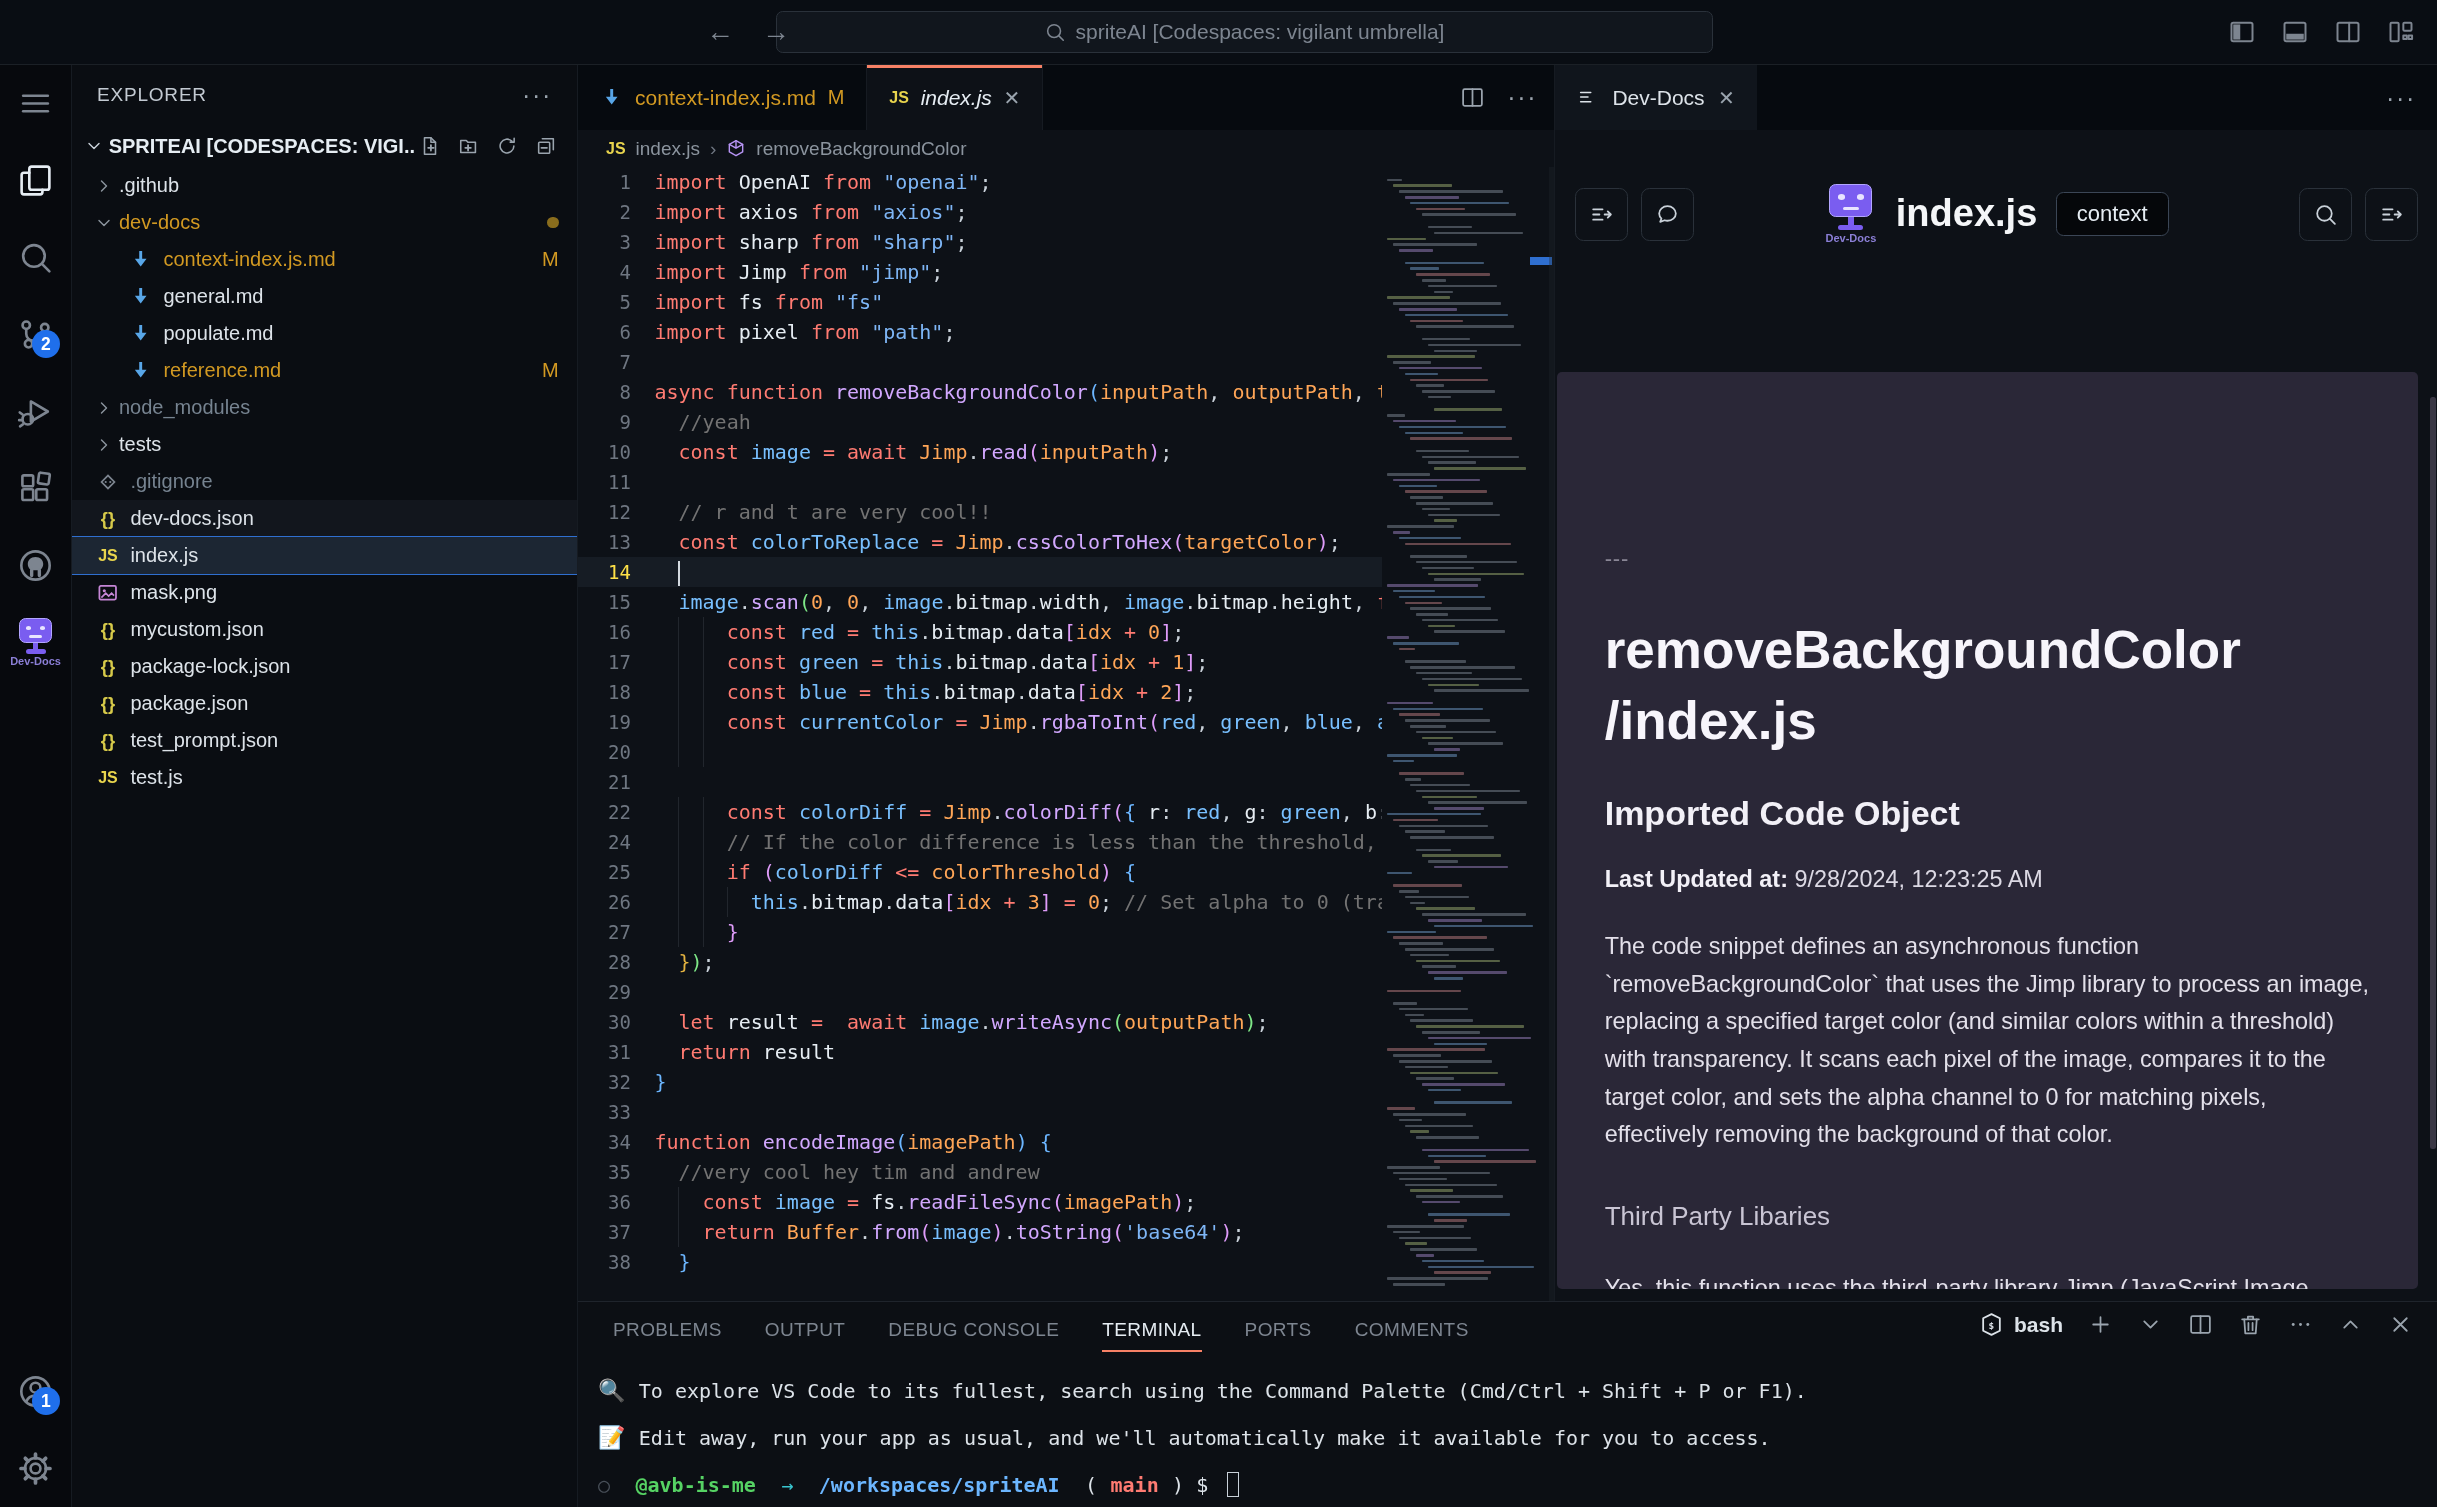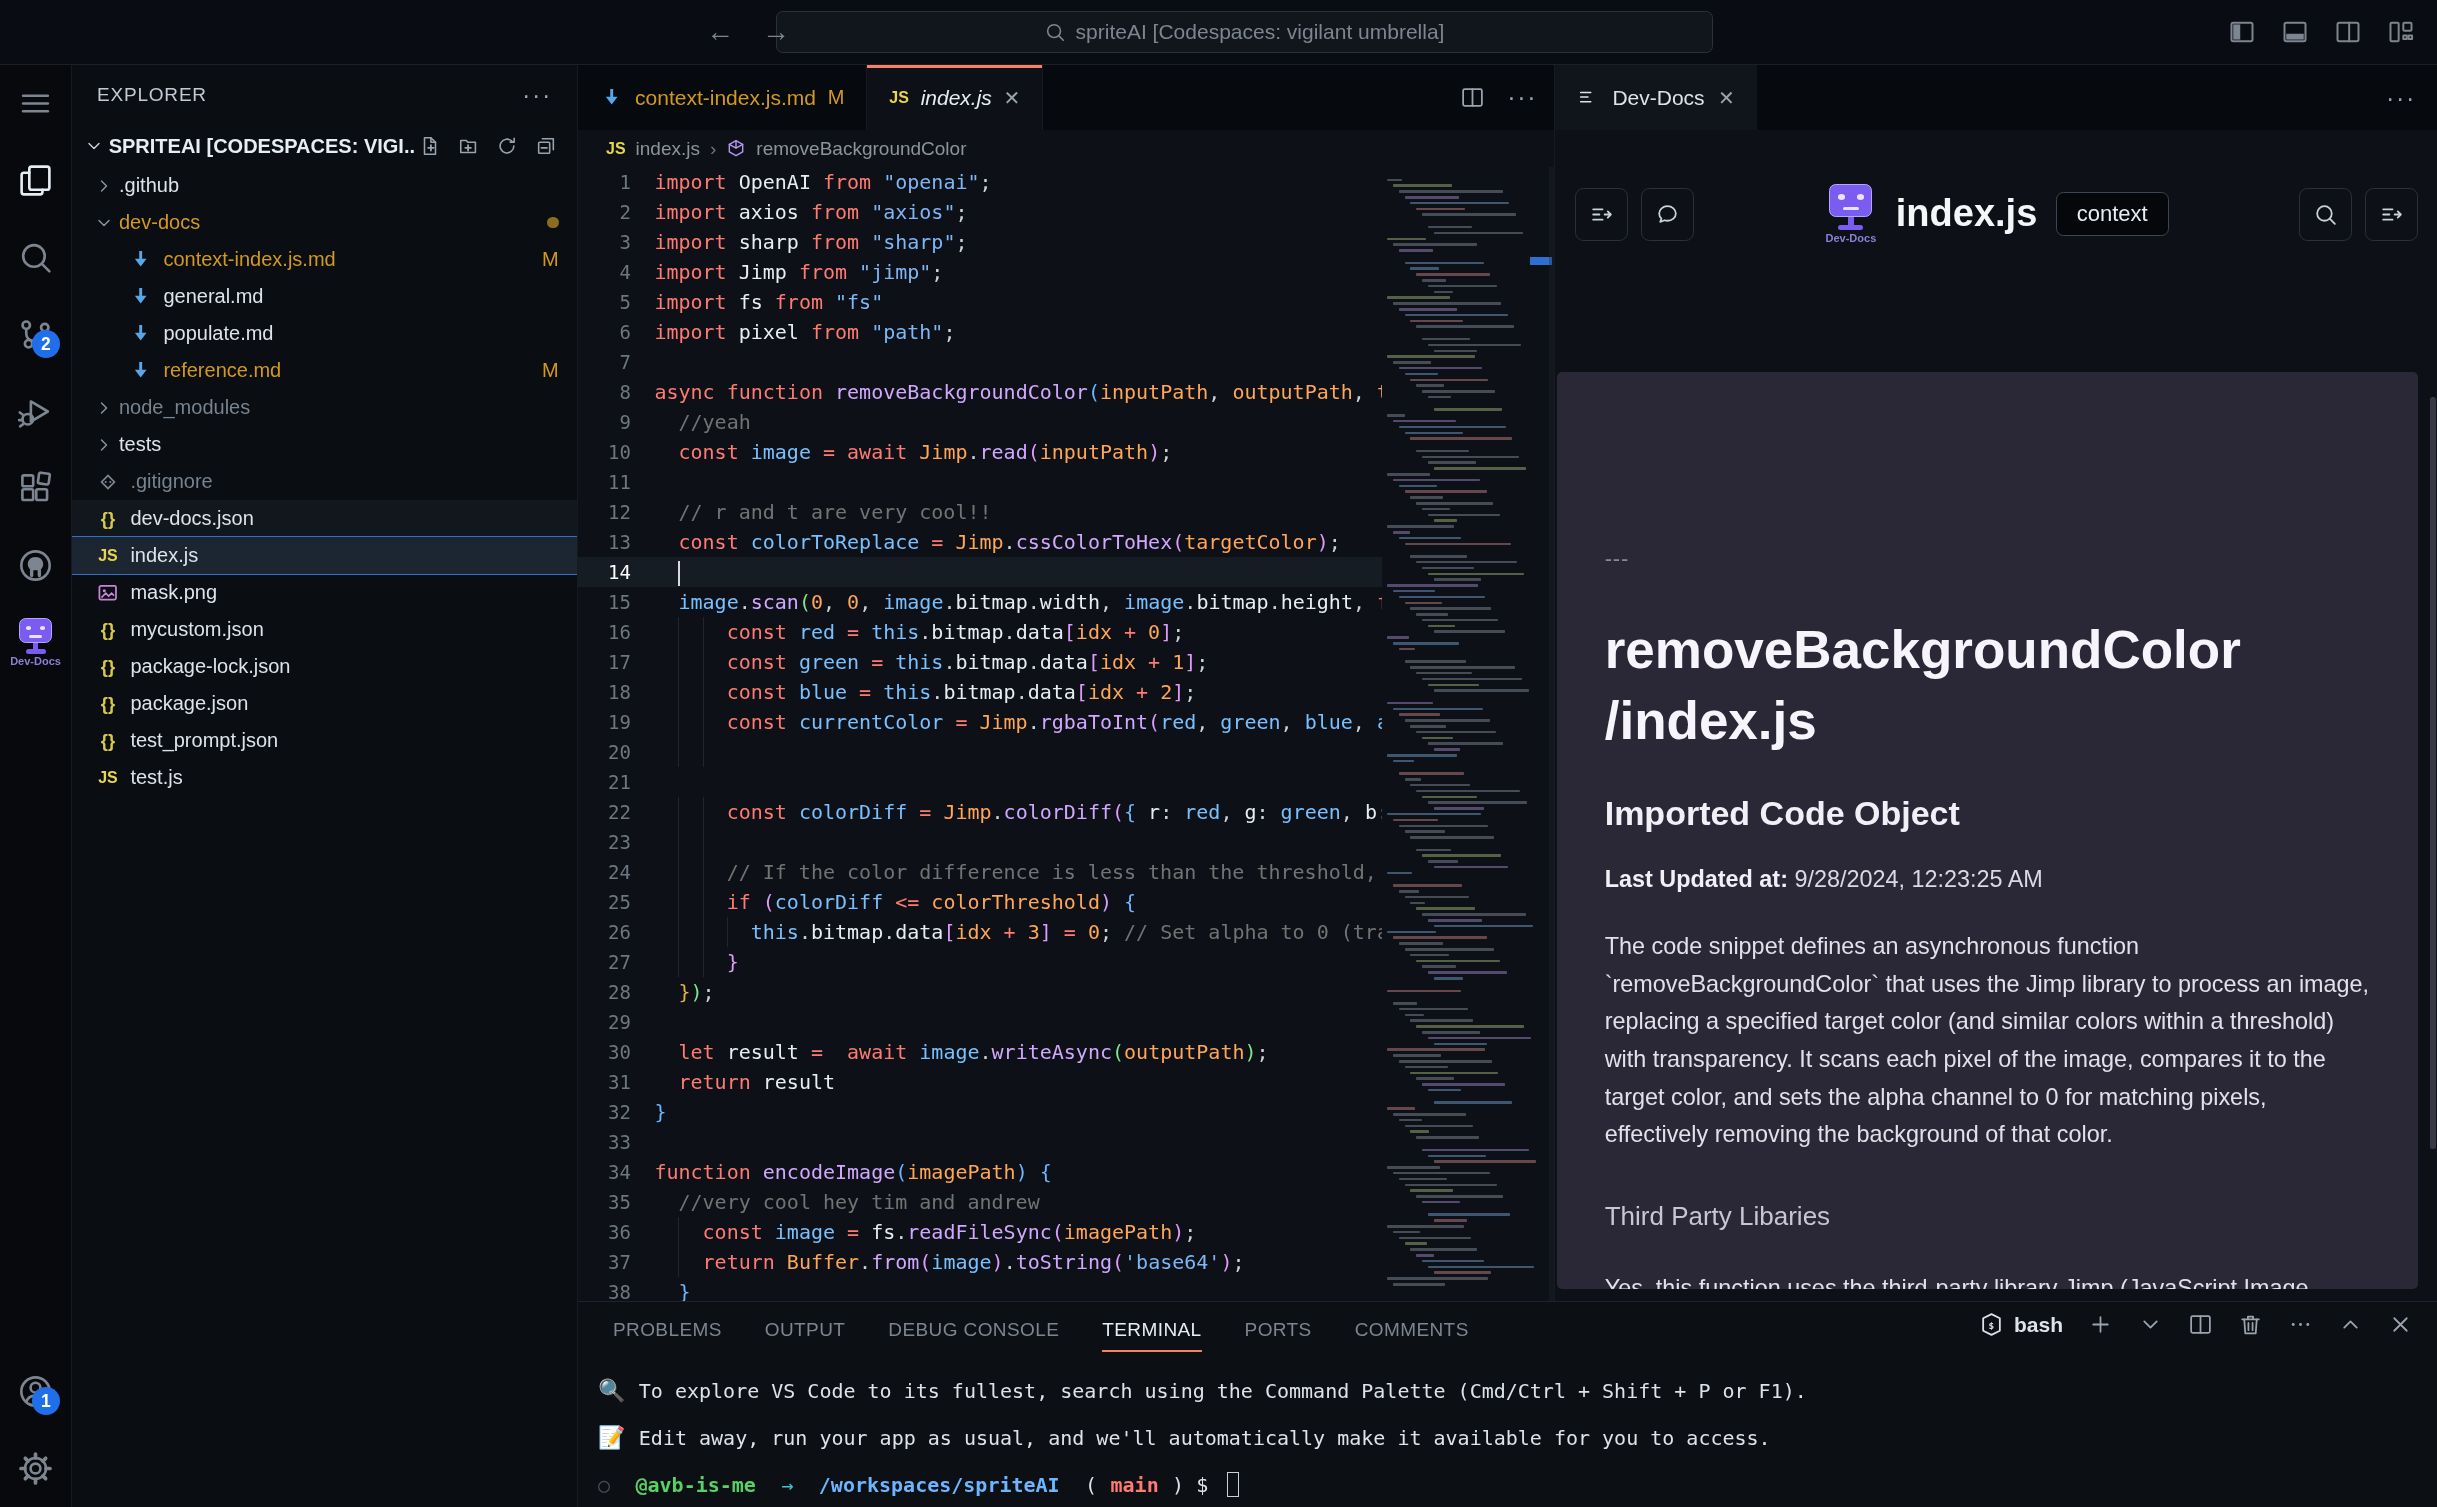--- a/index.html
+++ b/index.html
@@ -89,21 +89,21 @@
   #breadcrumb{ height:37px; display:flex; align-items:center; gap:10px; padding-left:28px; font-size:19px; color:#8b949e; flex:none; }
   #breadcrumb .sep{ color:#6e7681; }
   #breadcrumb .cube{ color:#b794f4; }
 
   #codearea{ flex:1; position:relative; overflow:hidden; font-family:"DejaVu Sans Mono", monospace; font-size:20px; }
   #code-lines{ position:absolute; left:0; top:0; right:0; }
   .cl{ height:30px; line-height:30px; display:flex; white-space:pre; }
   .cl .ln{ width:53px; text-align:right; color:#6e7681; flex:none; font-size:19px; }
   .cl .ct{ padding-left:23.4px; }
   .cl.cur{ background:#161c24; }
-  .cl.cur .ln{ color:#ffffff; }
+  .cl.cur .ln{ color:#fde047; }
   .pad2{ display:inline-block; width:2ch; }
   .gd{ display:inline-block; width:2ch; border-left:0.8px solid #21262d; height:30px; vertical-align:top; }
   .cursor-bar{ display:inline-block; width:1.7px; height:25px; background:#d4dae0; vertical-align:middle; }
 
   .k{color:#ff7b72}.f{color:#d2a8ff}.s{color:#7eb6f6}.v{color:#79c0ff}.p{color:#ffa657}
   .n{color:#ffa657}.i{color:#e6edf3}.c{color:#737373}.o{color:#ff7b72}.w{color:#c9d1d9}
   .B{color:#6cb6ff}.P{color:#de9bf9}.G{color:#7ee787}.Y{color:#e3b341}
 
   #minimap{ position:absolute; top:0; right:0; width:172px; bottom:0; background:#0d1117; }
   #mm-inner{ position:absolute; left:5px; top:11.7px; width:125px; opacity:.75; }
@@ -521,21 +521,20 @@
                 <div class="cl"><span class="ln">13</span><span class="ct"><span class="pad2"></span><span class="k">const </span><span class="v">colorToReplace</span><span class="o"> = </span><span class="p">Jimp</span><span class="w">.</span><span class="f">cssColorToHex</span><span class="P">(</span><span class="p">targetColor</span><span class="P">)</span><span class="w">;</span></span></div>
                 <div class="cl cur"><span class="ln">14</span><span class="ct"><span class="pad2"></span><span class="cursor-bar"></span></span></div>
                 <div class="cl"><span class="ln">15</span><span class="ct"><span class="pad2"></span><span class="v">image</span><span class="w">.</span><span class="f">scan</span><span class="G">(</span><span class="n">0</span><span class="w">, </span><span class="n">0</span><span class="w">, </span><span class="v">image</span><span class="w">.</span><span class="i">bitmap</span><span class="w">.</span><span class="i">width</span><span class="w">, </span><span class="v">image</span><span class="w">.</span><span class="i">bitmap</span><span class="w">.</span><span class="i">height</span><span class="w">, </span><span class="k">function </span><span class="P">(</span><span class="p">x</span><span class="w">, </span><span class="p">y</span><span class="w">, </span></span></div>
                 <div class="cl"><span class="ln">16</span><span class="ct"><span class="pad2"></span><span class="gd"></span><span class="gd"></span><span class="k">const </span><span class="v">red</span><span class="o"> = </span><span class="v">this</span><span class="w">.</span><span class="i">bitmap</span><span class="w">.</span><span class="i">data</span><span class="P">[</span><span class="p">idx</span><span class="o"> + </span><span class="n">0</span><span class="P">]</span><span class="w">;</span></span></div>
                 <div class="cl"><span class="ln">17</span><span class="ct"><span class="pad2"></span><span class="gd"></span><span class="gd"></span><span class="k">const </span><span class="v">green</span><span class="o"> = </span><span class="v">this</span><span class="w">.</span><span class="i">bitmap</span><span class="w">.</span><span class="i">data</span><span class="P">[</span><span class="p">idx</span><span class="o"> + </span><span class="n">1</span><span class="P">]</span><span class="w">;</span></span></div>
                 <div class="cl"><span class="ln">18</span><span class="ct"><span class="pad2"></span><span class="gd"></span><span class="gd"></span><span class="k">const </span><span class="v">blue</span><span class="o"> = </span><span class="v">this</span><span class="w">.</span><span class="i">bitmap</span><span class="w">.</span><span class="i">data</span><span class="P">[</span><span class="p">idx</span><span class="o"> + </span><span class="n">2</span><span class="P">]</span><span class="w">;</span></span></div>
                 <div class="cl"><span class="ln">19</span><span class="ct"><span class="pad2"></span><span class="gd"></span><span class="gd"></span><span class="k">const </span><span class="v">currentColor</span><span class="o"> = </span><span class="p">Jimp</span><span class="w">.</span><span class="f">rgbaToInt</span><span class="P">(</span><span class="v">red</span><span class="w">, </span><span class="v">green</span><span class="w">, </span><span class="v">blue</span><span class="w">, </span><span class="v">alpha</span><span class="P">)</span><span class="w">;</span></span></div>
                 <div class="cl"><span class="ln">20</span><span class="ct"><span class="pad2"></span><span class="gd"></span><span class="gd"></span></span></div>
                 <div class="cl"><span class="ln">21</span></div>
                 <div class="cl"><span class="ln">22</span><span class="ct"><span class="pad2"></span><span class="gd"></span><span class="gd"></span><span class="k">const </span><span class="v">colorDiff</span><span class="o"> = </span><span class="p">Jimp</span><span class="w">.</span><span class="f">colorDiff</span><span class="P">(</span><span class="B">{ </span><span class="i">r</span><span class="w">: </span><span class="v">red</span><span class="w">, </span><span class="i">g</span><span class="w">: </span><span class="v">green</span><span class="w">, </span><span class="i">b</span><span class="w">: </span><span class="v">blue</span><span class="B"> }</span><span class="w">,</span></span></div>
-                <div class="cl"><span class="ln">23</span><span class="ct"><span class="pad2"></span><span class="gd"></span><span class="gd"></span></span></div>
                 <div class="cl"><span class="ln">24</span><span class="ct"><span class="pad2"></span><span class="gd"></span><span class="gd"></span><span class="c">// If the color difference is less than the threshold, replace the color</span></span></div>
                 <div class="cl"><span class="ln">25</span><span class="ct"><span class="pad2"></span><span class="gd"></span><span class="gd"></span><span class="k">if </span><span class="P">(</span><span class="v">colorDiff</span><span class="o"> &lt;= </span><span class="p">colorThreshold</span><span class="P">)</span><span class="w"> </span><span class="B">{</span></span></div>
                 <div class="cl"><span class="ln">26</span><span class="ct"><span class="pad2"></span><span class="gd"></span><span class="gd"></span><span class="gd"></span><span class="v">this</span><span class="w">.</span><span class="i">bitmap</span><span class="w">.</span><span class="i">data</span><span class="P">[</span><span class="p">idx</span><span class="o"> + </span><span class="n">3</span><span class="P">]</span><span class="o"> = </span><span class="n">0</span><span class="w">; </span><span class="c">// Set alpha to 0 (transparent)</span></span></div>
                 <div class="cl"><span class="ln">27</span><span class="ct"><span class="pad2"></span><span class="gd"></span><span class="gd"></span><span class="P">}</span></span></div>
                 <div class="cl"><span class="ln">28</span><span class="ct"><span class="pad2"></span><span class="Y">}</span><span class="G">)</span><span class="w">;</span></span></div>
                 <div class="cl"><span class="ln">29</span><span class="ct"><span class="pad2"></span></span></div>
                 <div class="cl"><span class="ln">30</span><span class="ct"><span class="pad2"></span><span class="k">let </span><span class="i">result</span><span class="o"> =  </span><span class="k">await </span><span class="v">image</span><span class="w">.</span><span class="f">writeAsync</span><span class="G">(</span><span class="p">outputPath</span><span class="G">)</span><span class="w">;</span></span></div>
                 <div class="cl"><span class="ln">31</span><span class="ct"><span class="pad2"></span><span class="k">return </span><span class="i">result</span></span></div>
                 <div class="cl"><span class="ln">32</span><span class="ct"><span class="B">}</span></span></div>
                 <div class="cl"><span class="ln">33</span><span class="ct"></span></div>

